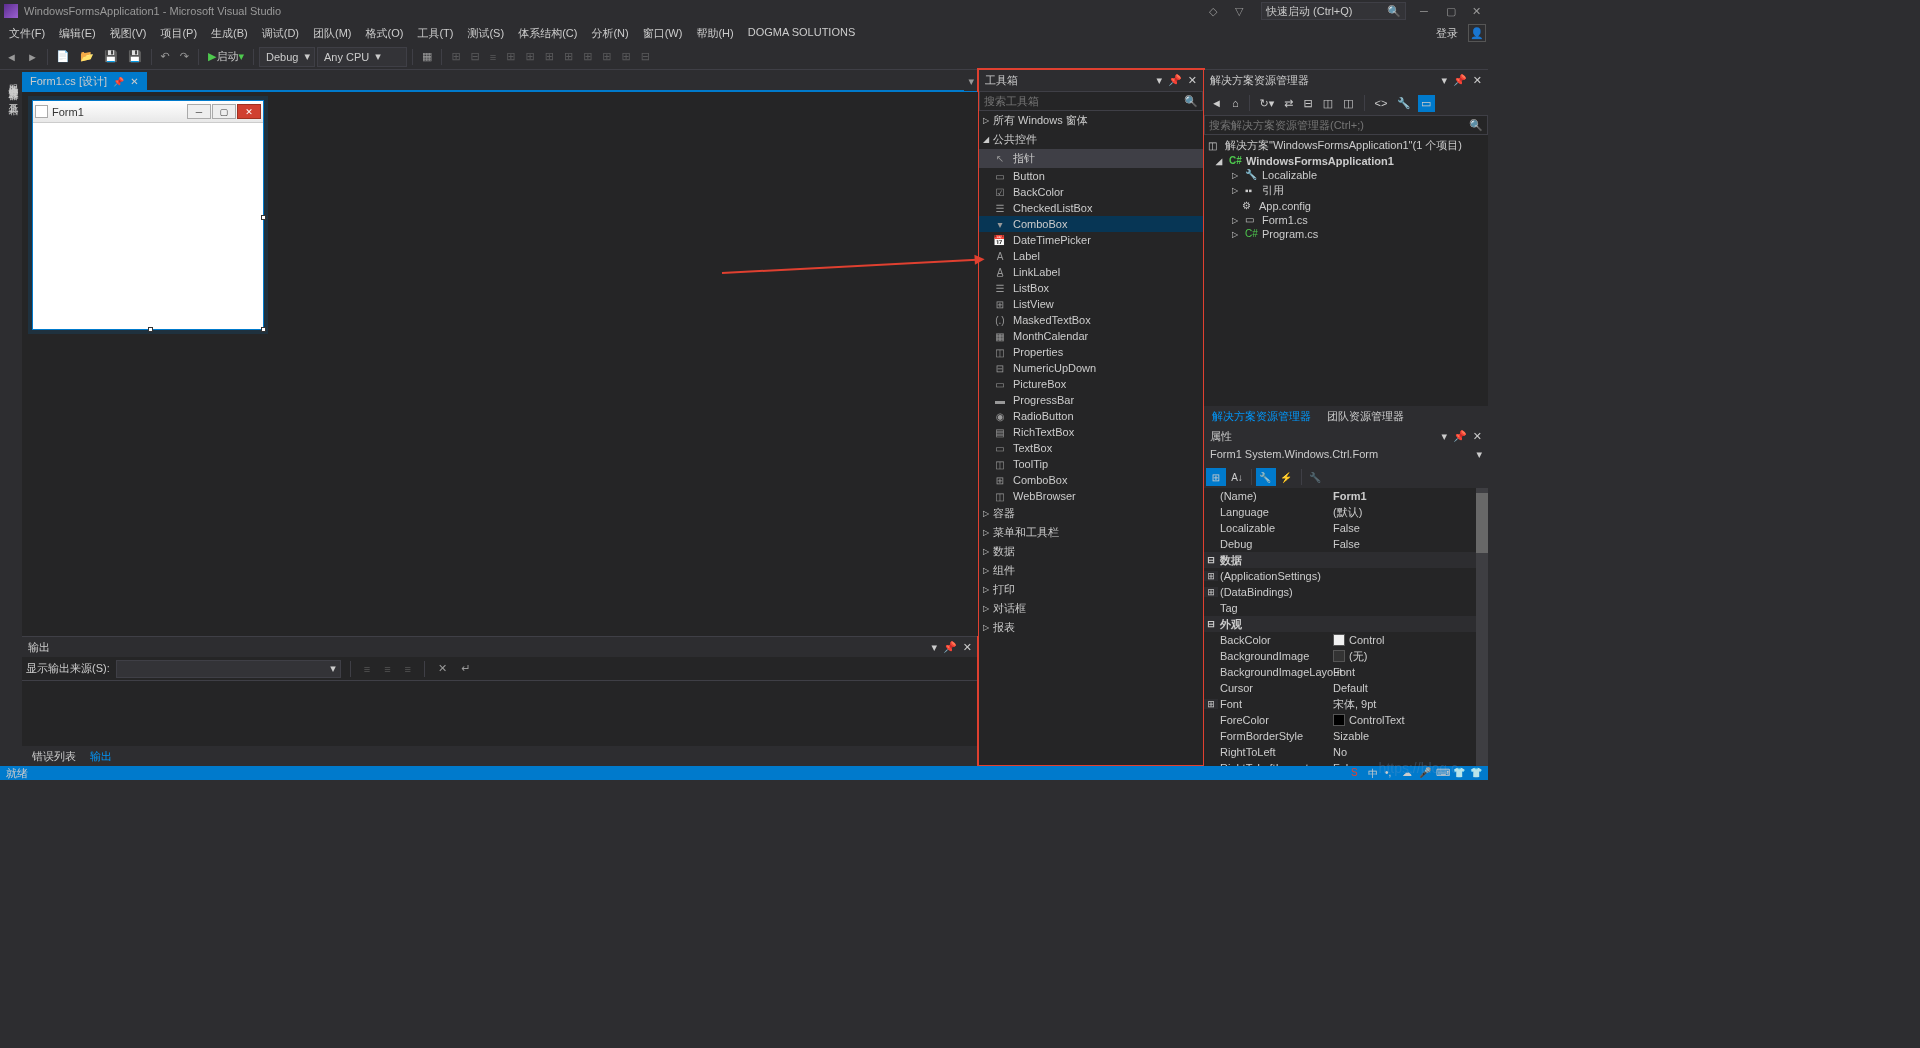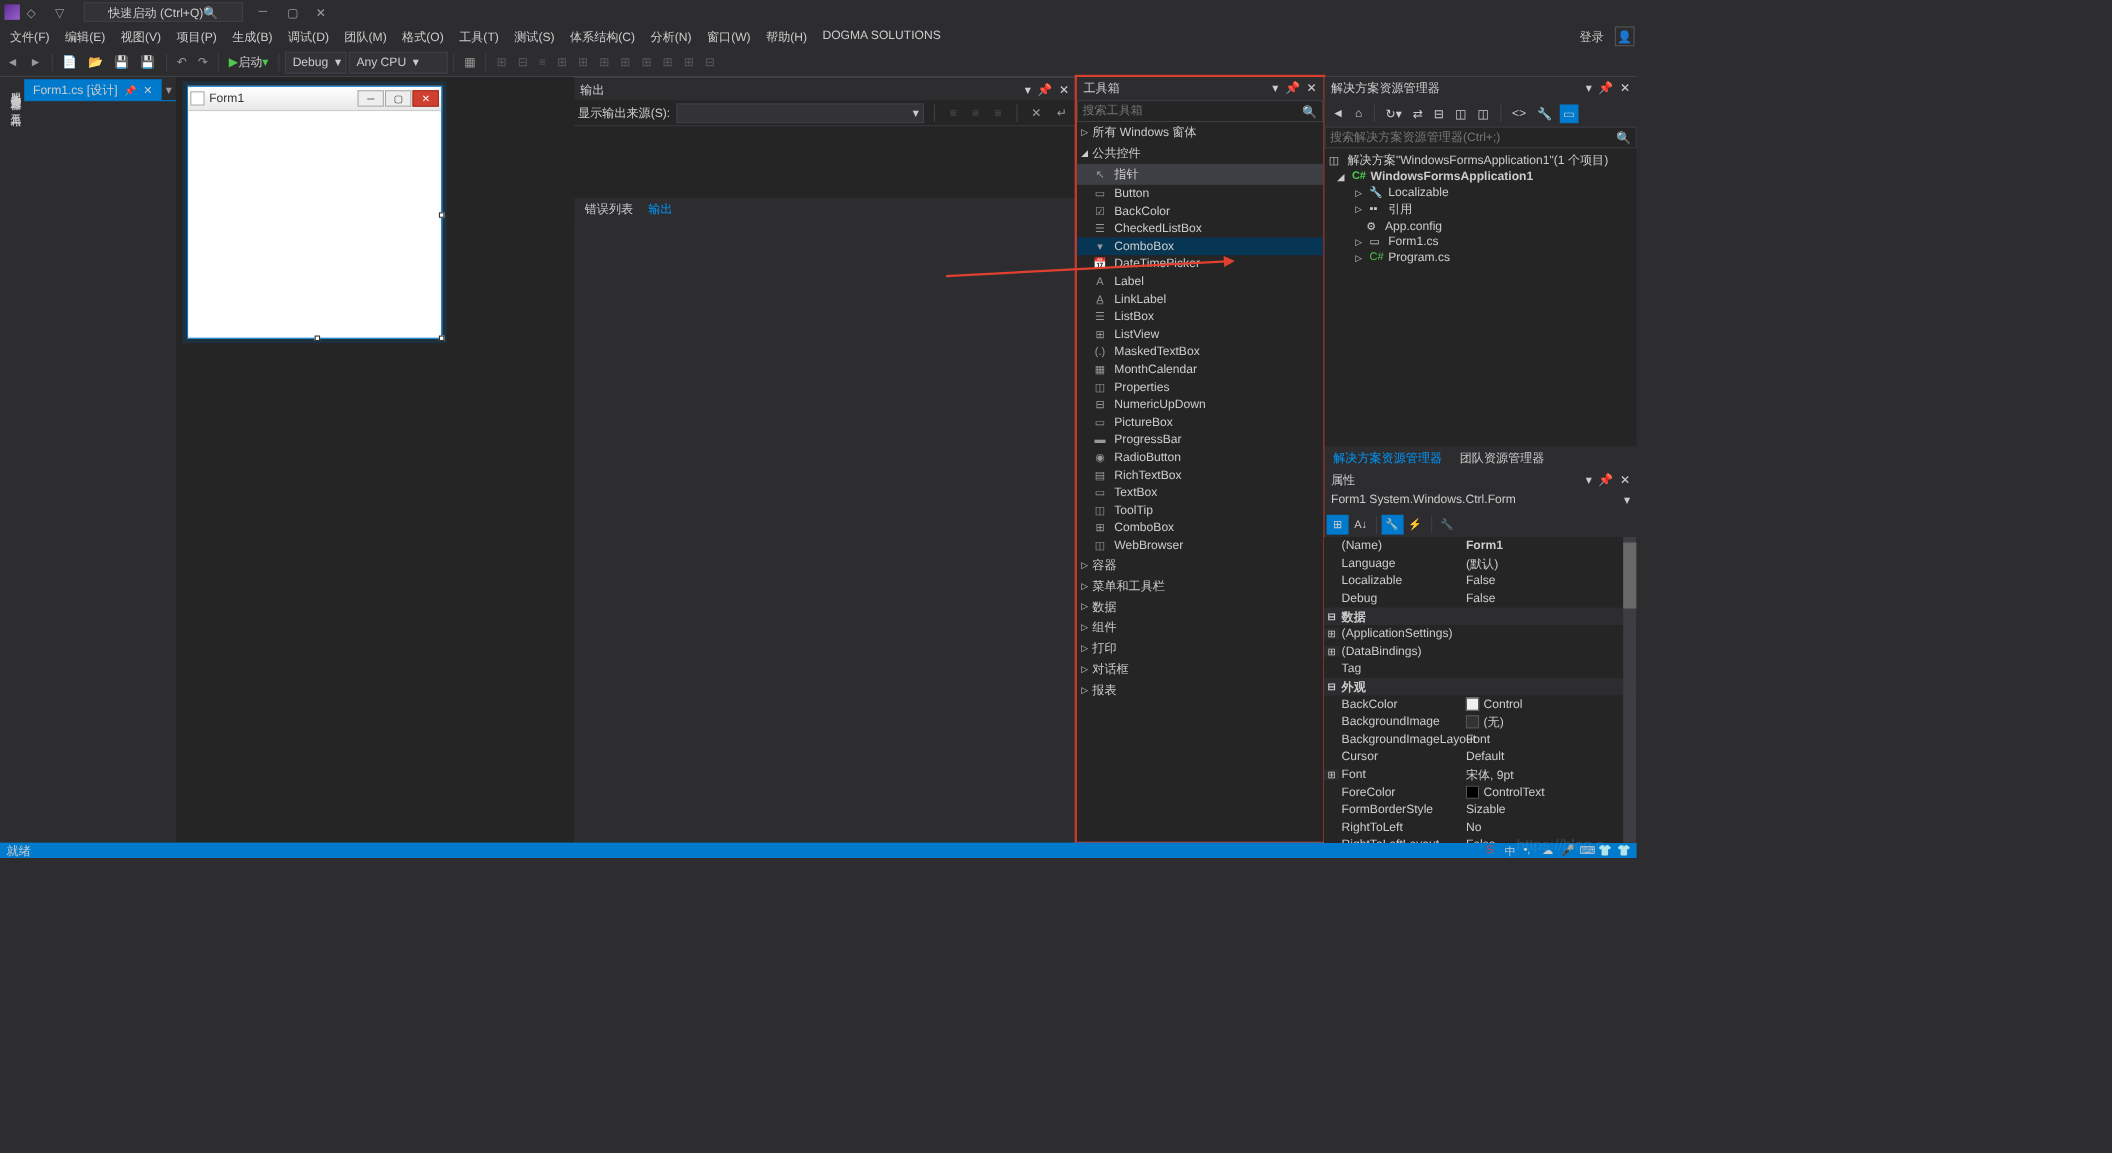--- a/index.html
+++ b/index.html
@@ -2,35 +2,35 @@
 <html><head>
 <meta charset="utf-8">
 <style>
 *{margin:0;padding:0;box-sizing:border-box;font-family:"Microsoft YaHei",Segoe UI,sans-serif;font-size:11px;color:#ccc;user-select:none}
 body{background:#2d2d30;overflow:hidden;width:1488px;height:780px;position:relative}
 .title-bar{height:22px;background:#2d2d30;display:flex;align-items:center;padding:0 4px}
 .vs-logo{width:14px;height:14px;background:linear-gradient(135deg,#5c2d91 0%,#9b61d0 100%);margin-right:6px}
 .title-text{color:#999;font-size:11px;flex:1}
 .title-icons{display:flex;gap:14px;align-items:center}
 .tico{width:12px;height:12px;color:#999;cursor:pointer}
-.quick-launch{background:#333337;border:1px solid #3f3f46;height:18px;width:145px;color:#888;padding:0 4px;display:flex;align-items:center;justify-content:center}
+.quick-launch{background:#333337;border:1px solid #3f3f46;height:18px;width:145px;color:#888;padding:0 4px;display:flex;align-items:center;justify-content:space-between}
 .menu-bar{height:22px;background:#2d2d30;display:flex;align-items:center;padding:0 2px}
 .menu-item{padding:2px 7px;color:#ccc;cursor:pointer}
 .menu-right{margin-left:auto;display:flex;align-items:center;gap:4px}
 .login{color:#ccc;padding:2px 6px}
 .user-box{width:18px;height:18px;border:1px solid #555;display:flex;align-items:center;justify-content:center}
 .toolbar{height:26px;background:#2d2d30;border-bottom:1px solid #3f3f46;display:flex;align-items:center;padding:0 2px;gap:2px}
 .tbtn{padding:3px 4px;cursor:pointer;color:#999;display:flex;align-items:center}
 .tsep{width:1px;height:16px;background:#3f3f46;margin:0 3px}
 .tdrop{background:#333337;border:1px solid #3f3f46;height:20px;padding:0 4px 0 6px;display:flex;align-items:center;gap:6px;color:#ccc}
 .play{color:#4ec94e}
 .main-area{position:absolute;top:70px;left:0;right:0;bottom:14px;display:flex}
 .left-rail{width:22px;background:#2d2d30;display:flex;flex-direction:column;color:#ccc}
 .rail-text{writing-mode:vertical-rl;text-orientation:upright;padding:6px 2px;font-size:10px;color:#ccc;letter-spacing:1px}
-.editor-col{flex:1;display:flex;flex-direction:row;min-width:0}
+.editor-col{flex:1;display:flex;flex-direction:column;min-width:0}
 .tabs{height:22px;background:#2d2d30;display:flex;border-bottom:1px solid #007acc;padding-top:2px}
 .tab{background:#007acc;color:#fff;padding:2px 8px;display:flex;align-items:center;gap:6px}
 .tab-close{cursor:pointer;font-size:10px}
 .pin{font-size:9px}
 .canvas{flex:1;background:#252526;position:relative;min-height:0}
 .form-wrap{position:absolute;top:8px;left:10px;width:232px;height:230px;background:#fff;border:1px solid #007acc;outline:4px solid rgba(0,122,204,0.15)}
 .form-title{height:22px;background:linear-gradient(#fff,#e8e8e8);border-bottom:1px solid #ccc;display:flex;align-items:center;padding:0 2px;gap:4px}
 .form-ico{width:13px;height:13px;background:#fff;border:1px solid #aaa}
 .form-label{color:#333;flex:1;font-size:11px}
 .win-btns{display:flex;gap:1px}
@@ -92,20 +92,21 @@
 .tray{position:absolute;bottom:0;right:0;height:14px;display:flex;align-items:center;gap:3px;padding:0 4px}
 .tray-ico{width:14px;height:12px;font-size:10px}
 .watermark{position:absolute;bottom:4px;right:30px;color:rgba(100,150,200,0.3);font-size:14px}
 .red-outline{outline:1px solid #e04030}
 </style>
 </head>
 <body>
 
 <div class="title-bar">
   <div class="vs-logo"></div>
+  <div class="title-text">WindowsFormsApplication1 - Microsoft Visual Studio</div>
   <div class="title-icons">
     <span class="tico">◇</span>
     <span class="tico">▽</span>
     <div class="quick-launch">
         <span>快速启动 (Ctrl+Q)</span>
         <span>🔍</span>
       </div>
     <span class="tico">─</span>
     <span class="tico">▢</span>
     <span class="tico">✕</span>

